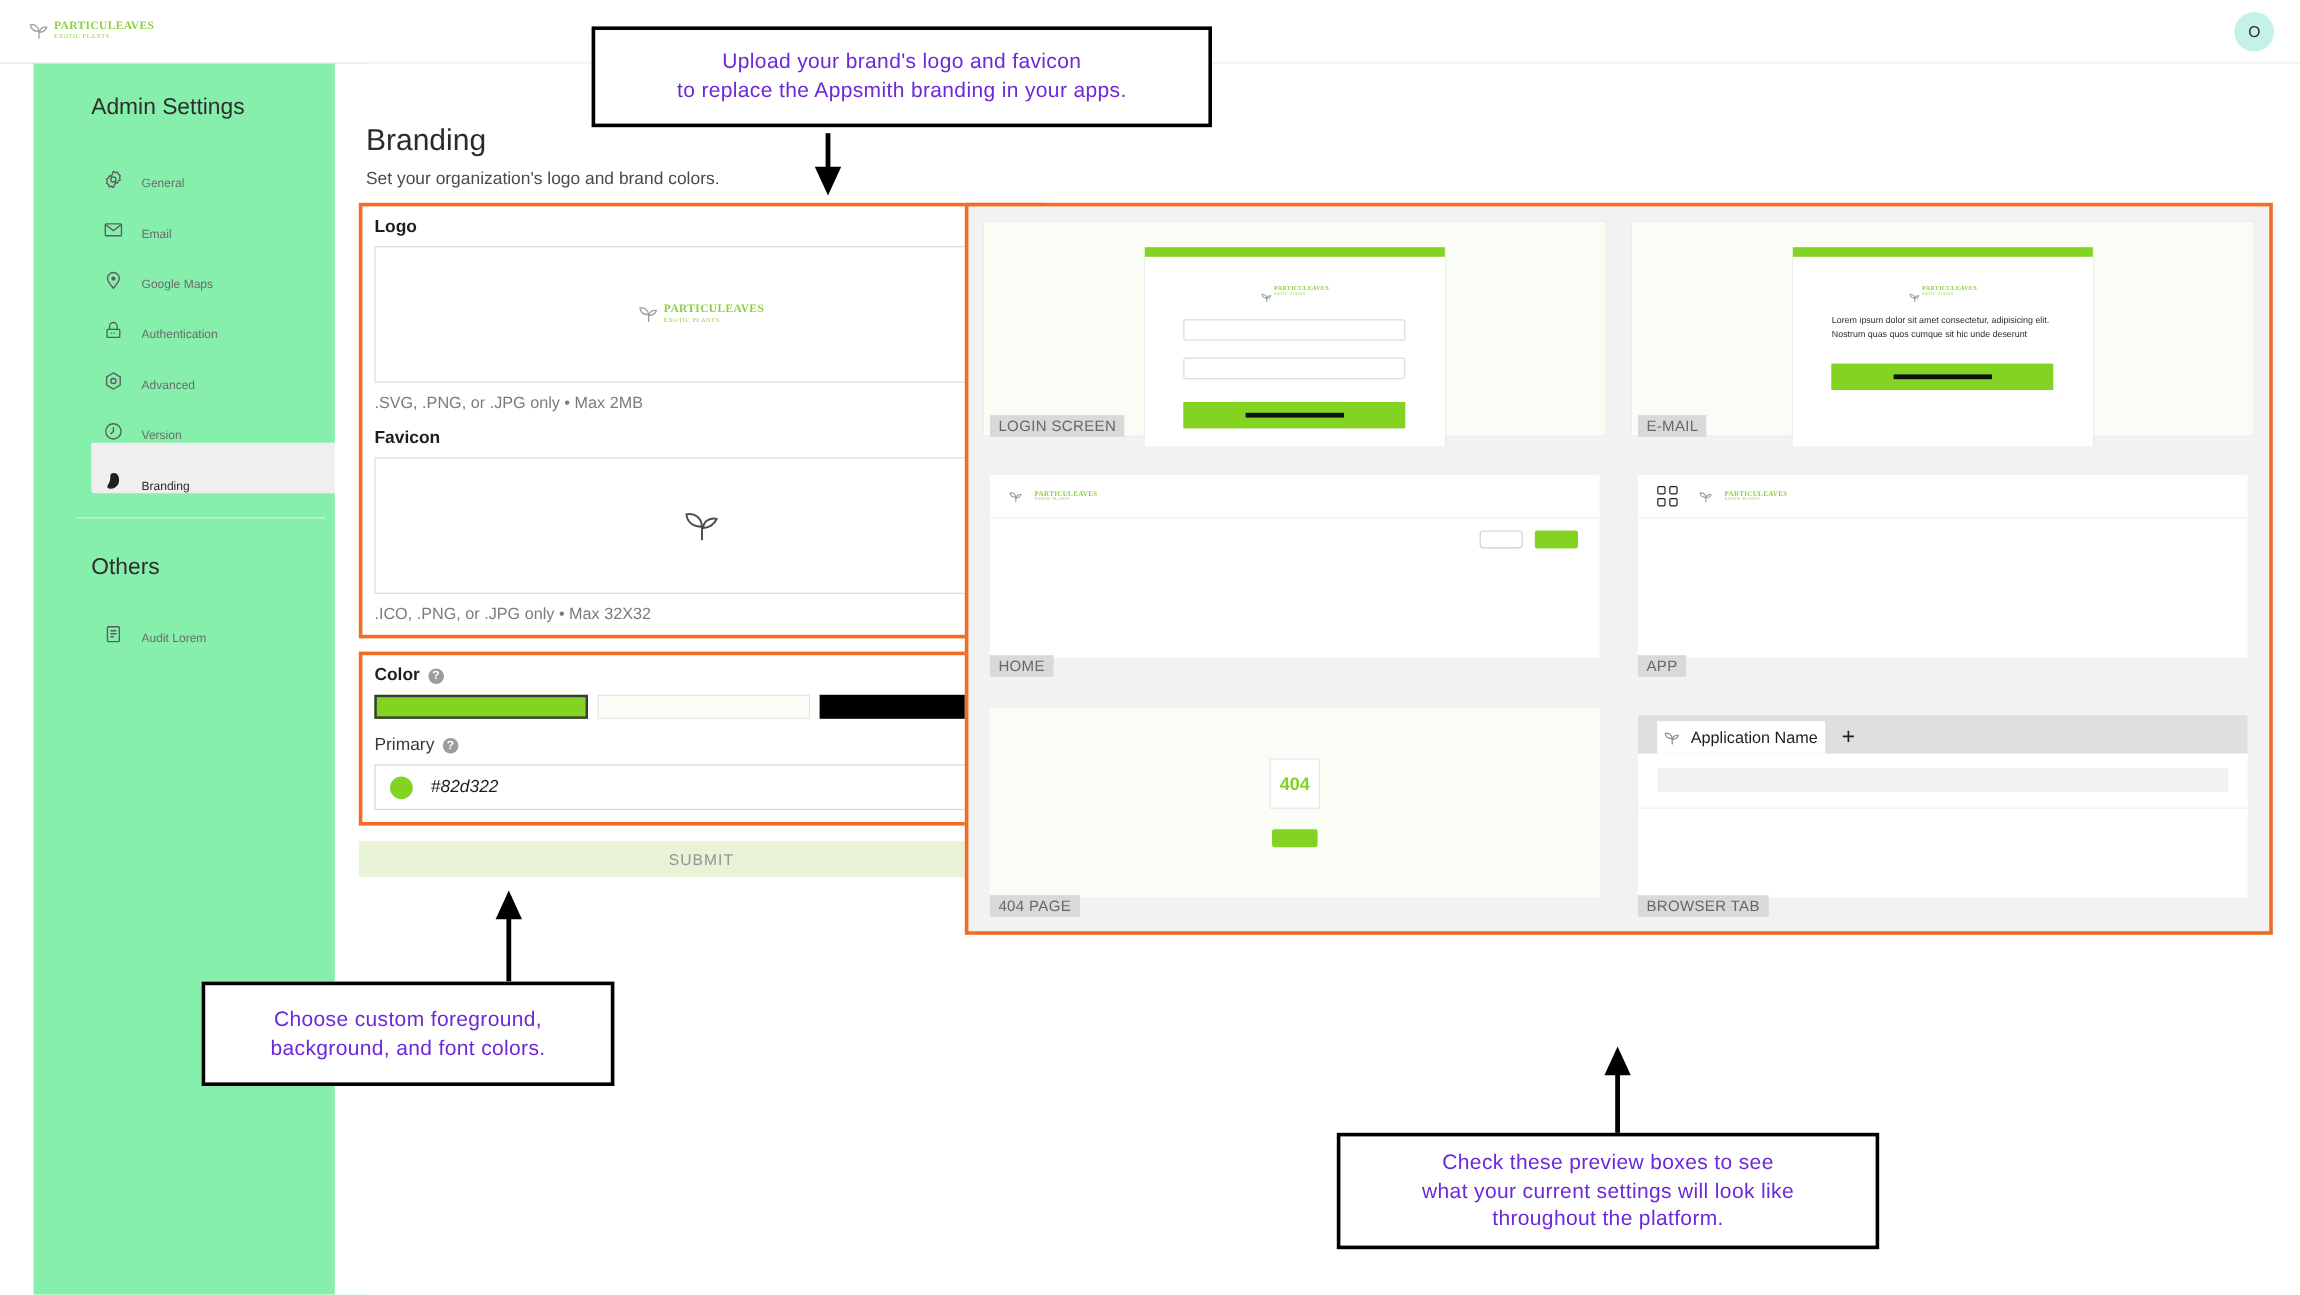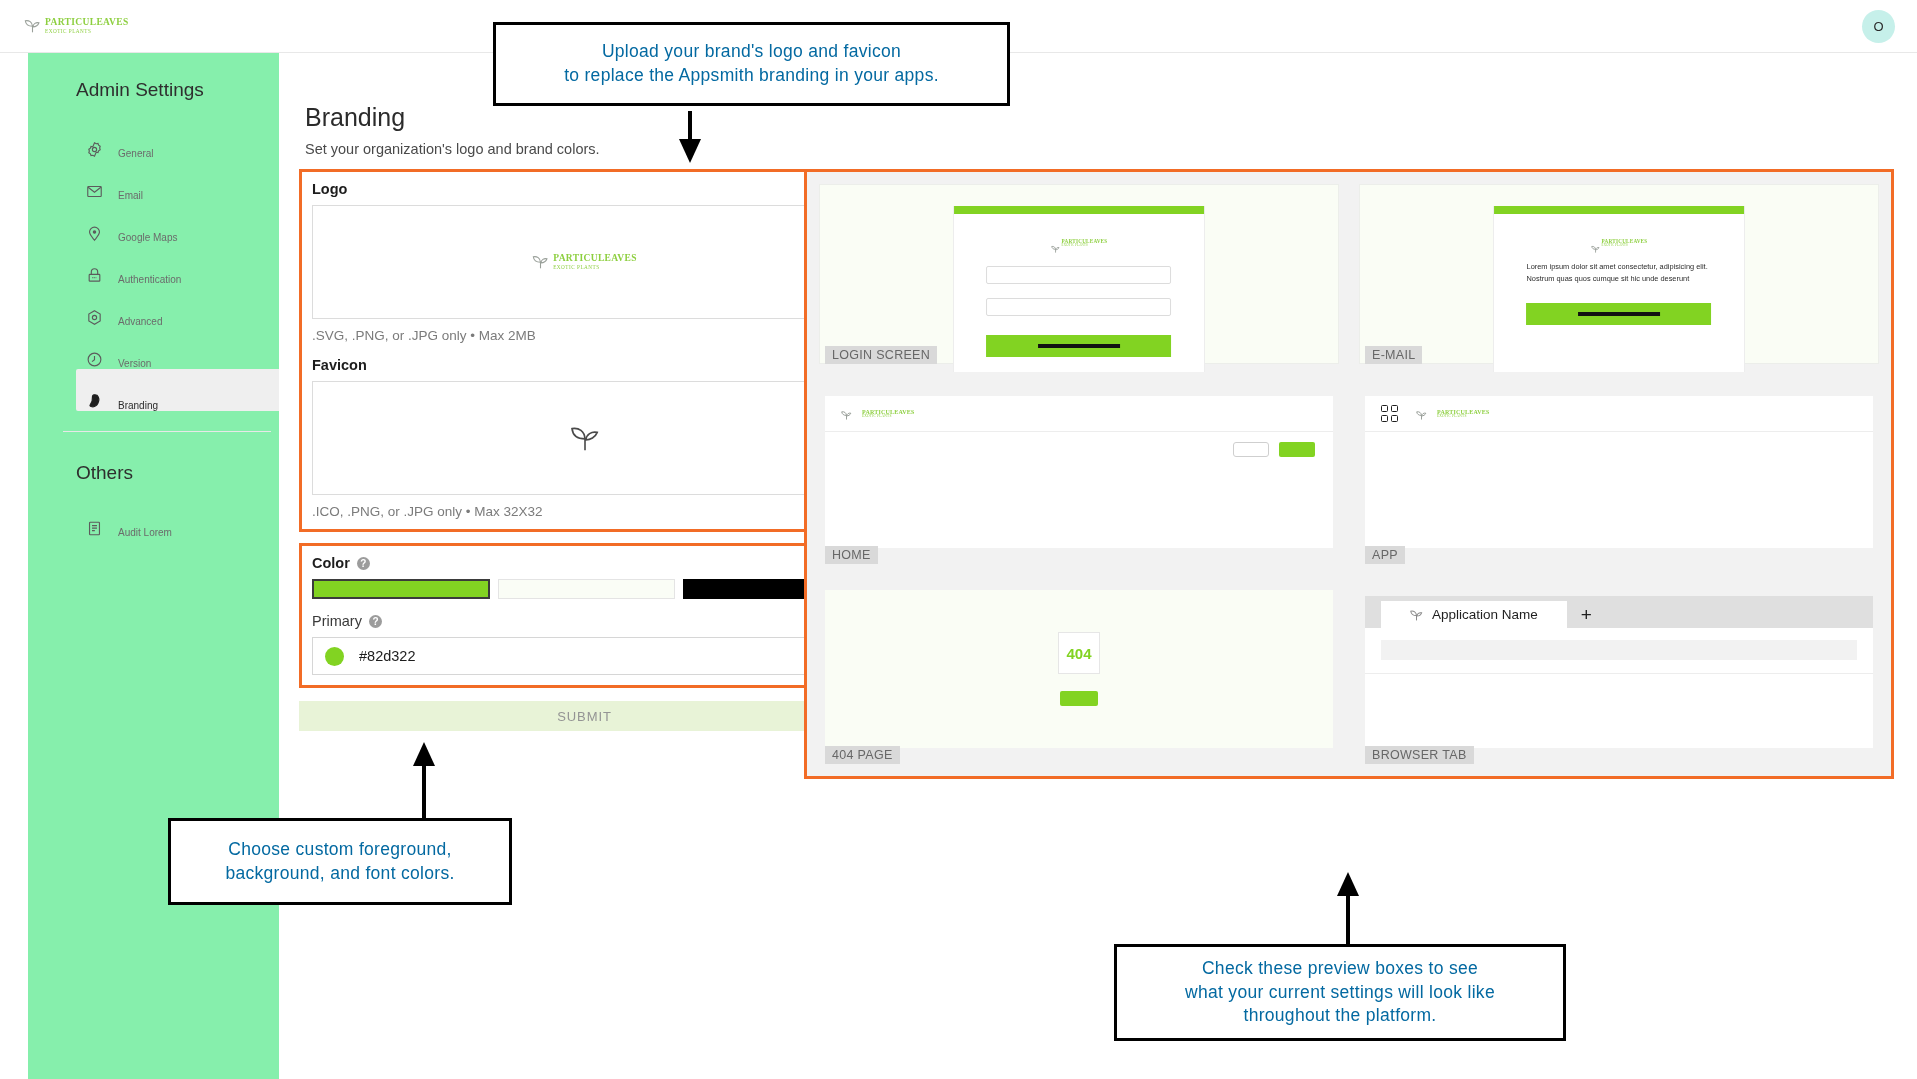--- a/index.html
+++ b/index.html
@@ -91,21 +91,21 @@
   .help-icon {
     width: 13px; height: 13px; border-radius: 50%; background: #9c9c9c;
     color: #fff; font-size: 10px; line-height: 13px; text-align: center;
     font-weight: 700; display: inline-block;
   }
   .color-input {
     border: 1px solid #d6d6d6; background: #fff; height: 38px;
     display: flex; align-items: center; gap: 15px; padding: 0 12px;
   }
   .color-dot { width: 19px; height: 19px; border-radius: 50%; background: #82d322; }
-  .color-val { font-size: 14.5px; color: #1d1d1d; }
+  .color-val { font-size: 14.5px; color: #1d1d1d; font-style: italic; }
 
   .submit-btn {
     margin-top: 13px; height: 30px; background: #e8f3d7; color: #949494;
     font-size: 13px; letter-spacing: .9px; display: flex;
     align-items: center; justify-content: center; cursor: pointer; user-select: none;
   }
 
   
   .preview-panel {
     position: absolute; left: 525px; top: 116px; width: 1090px; height: 610px;
@@ -148,31 +148,31 @@
   .grid-icon i { display: block; width: 7px; height: 7px; border: 1.6px solid #1f1f1f; border-radius: 1.5px; }
 
   
   .stage-404 { position: absolute; inset: 14px 14px 24px 14px; background: #fafdf5; display: flex; flex-direction: column; align-items: center; justify-content: center; gap: 17px; }
   .box-404 { width: 42px; height: 42px; background: #fff; border: 1px solid #e6e6e6; display: flex; align-items: center; justify-content: center; color: #82d322; font-size: 15px; font-weight: 700; }
   .btn-404 { width: 38px; height: 15px; background: #82d322; border-radius: 2px; }
 
   
   .tabs-card { position: absolute; left: 14px; right: 14px; top: 20px; bottom: 24px; background: #fff; }
   .tabs-strip { height: 32px; background: #dfdfdf; display: flex; align-items: flex-end; padding-left: 16px; }
-  .tab-active { background: #fff; height: 27px; display: flex; align-items: center; gap: 9px; padding: 0 29px; font-size: 13.5px; color: #1f1f1f; }
+  .tab-active { background: #fff; height: 27px; display: flex; align-items: center; gap: 9px; padding: 0 6px; font-size: 13.5px; color: #1f1f1f; }
   .tab-active .leaf { width: 13px; height: 12px; }
   .tab-plus { font-size: 19px; color: #1f1f1f; padding: 0 14px; line-height: 27px; }
   .tabs-urlbar { height: 20px; background: #f2f2f2; margin: 12px 16px 0 16px; }
   .tabs-rule { height: 1px; background: #ededed; margin-top: 13px; }
 
   
   .callout {
     position: absolute; background: #fff; border: 3px solid #000;
     display: flex; align-items: center; justify-content: center; text-align: center;
-    font-size: 17.5px; line-height: 1.35; color: #0369a1; letter-spacing: .3px; padding: 8px 14px;
+    font-size: 17.5px; line-height: 1.35; color: #6d28d9; letter-spacing: .3px; padding: 8px 14px;
     z-index: 40;
   }
   .anno-svg { position: absolute; left: 0; top: 0; width: 1917px; height: 1079px; z-index: 35; pointer-events: none; }
 </style>
 </head>
 <body>
 
 <div id="root">
 
   <div class="topbar">

